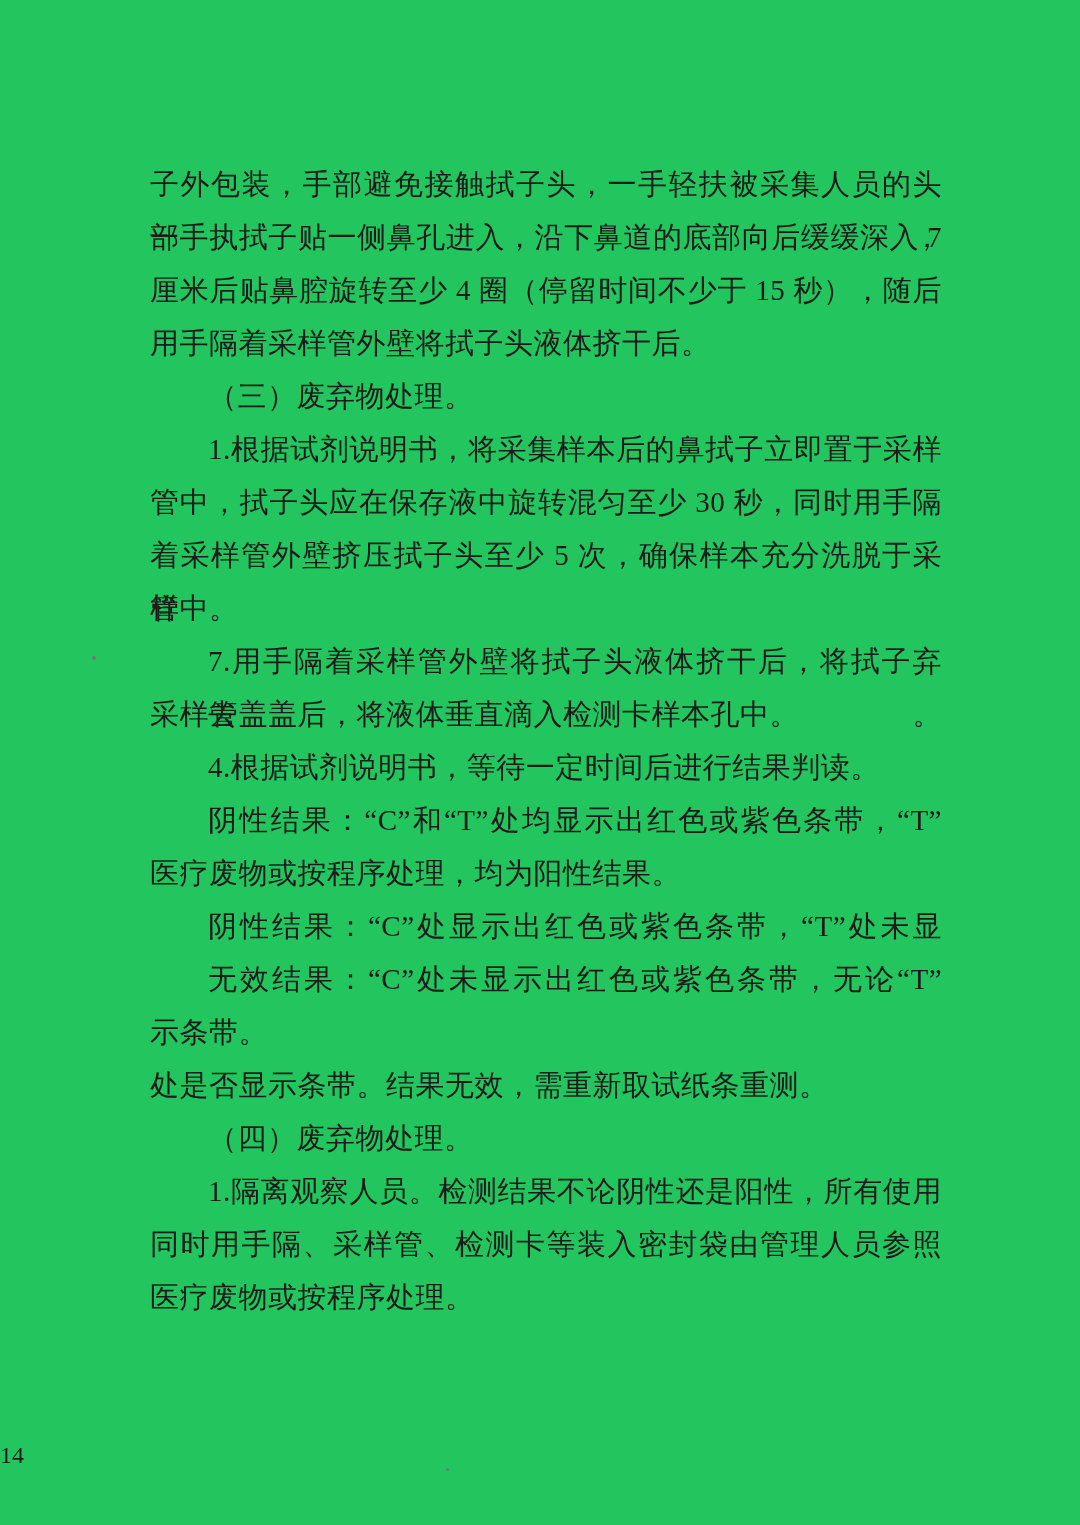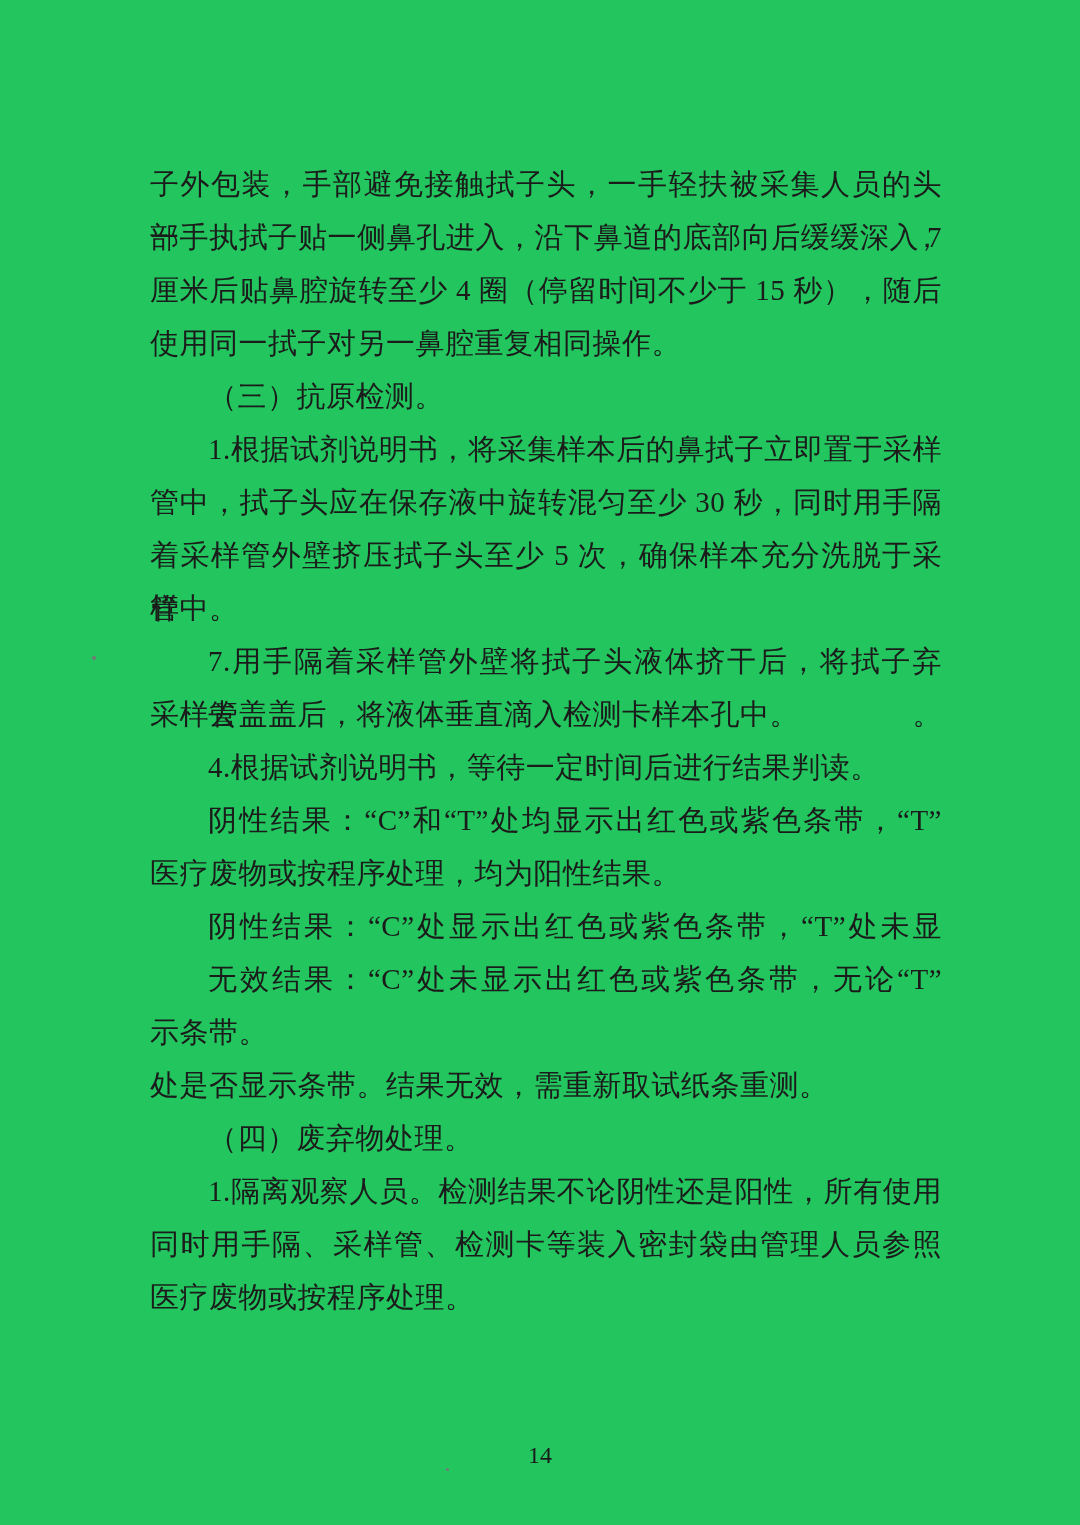--- a/index.html
+++ b/index.html
@@ -36,42 +36,42 @@
     text-align-last: justify;
   }
   .line.indent {
     padding-left: 58px;
   }
   .pagenum {
     position: absolute;
     top: 1442px;
     left: 0;
     width: 100%;
-    text-align: center;
+    text-align: left;
     font-size: 24px;
     color: #1b1b1b;
   }
   .speck {
     position: absolute;
     background: #777;
     border-radius: 50%;
   }
   .speck.s1 { left: 92px;  top: 656px;  width: 4px; height: 4px; }
   .speck.s2 { left: 446px; top: 1468px; width: 3px; height: 3px; }
 </style>
 </head>
 <body>
 
 <div class="page">
   <div class="textblock">
     <div class="line just">子外包装，手部避免接触拭子头，一手轻扶被采集人员的头部，</div>
     <div class="line just">一手执拭子贴一侧鼻孔进入，沿下鼻道的底部向后缓缓深入 7</div>
     <div class="line just">厘米后贴鼻腔旋转至少 4 圈（停留时间不少于 15 秒），随后</div>
-    <div class="line">使用同一拭子对另一鼻腔重复相同操作。</div>
-    <div class="line indent">（三）抗原检测。</div>
+    <div class="line">用手隔着采样管外壁将拭子头液体挤干后。</div>
+    <div class="line indent">（三）废弃物处理。</div>
     <div class="line indent just">1.根据试剂说明书，将采集样本后的鼻拭子立即置于采样</div>
     <div class="line just">管中，拭子头应在保存液中旋转混匀至少 30 秒，同时用手隔</div>
     <div class="line just">着采样管外壁挤压拭子头至少 5 次，确保样本充分洗脱于采样</div>
     <div class="line">管中。</div>
     <div class="line indent just">7.用手隔着采样管外壁将拭子头液体挤干后，将拭子弃去。</div>
     <div class="line">采样管盖盖后，将液体垂直滴入检测卡样本孔中。</div>
     <div class="line indent">4.根据试剂说明书，等待一定时间后进行结果判读。</div>
     <div class="line indent just">阴性结果：“C”和“T”处均显示出红色或紫色条带，“T”</div>
     <div class="line">医疗废物或按程序处理，均为阳性结果。</div>
     <div class="line indent just">阴性结果：“C”处显示出红色或紫色条带，“T”处未显</div>

